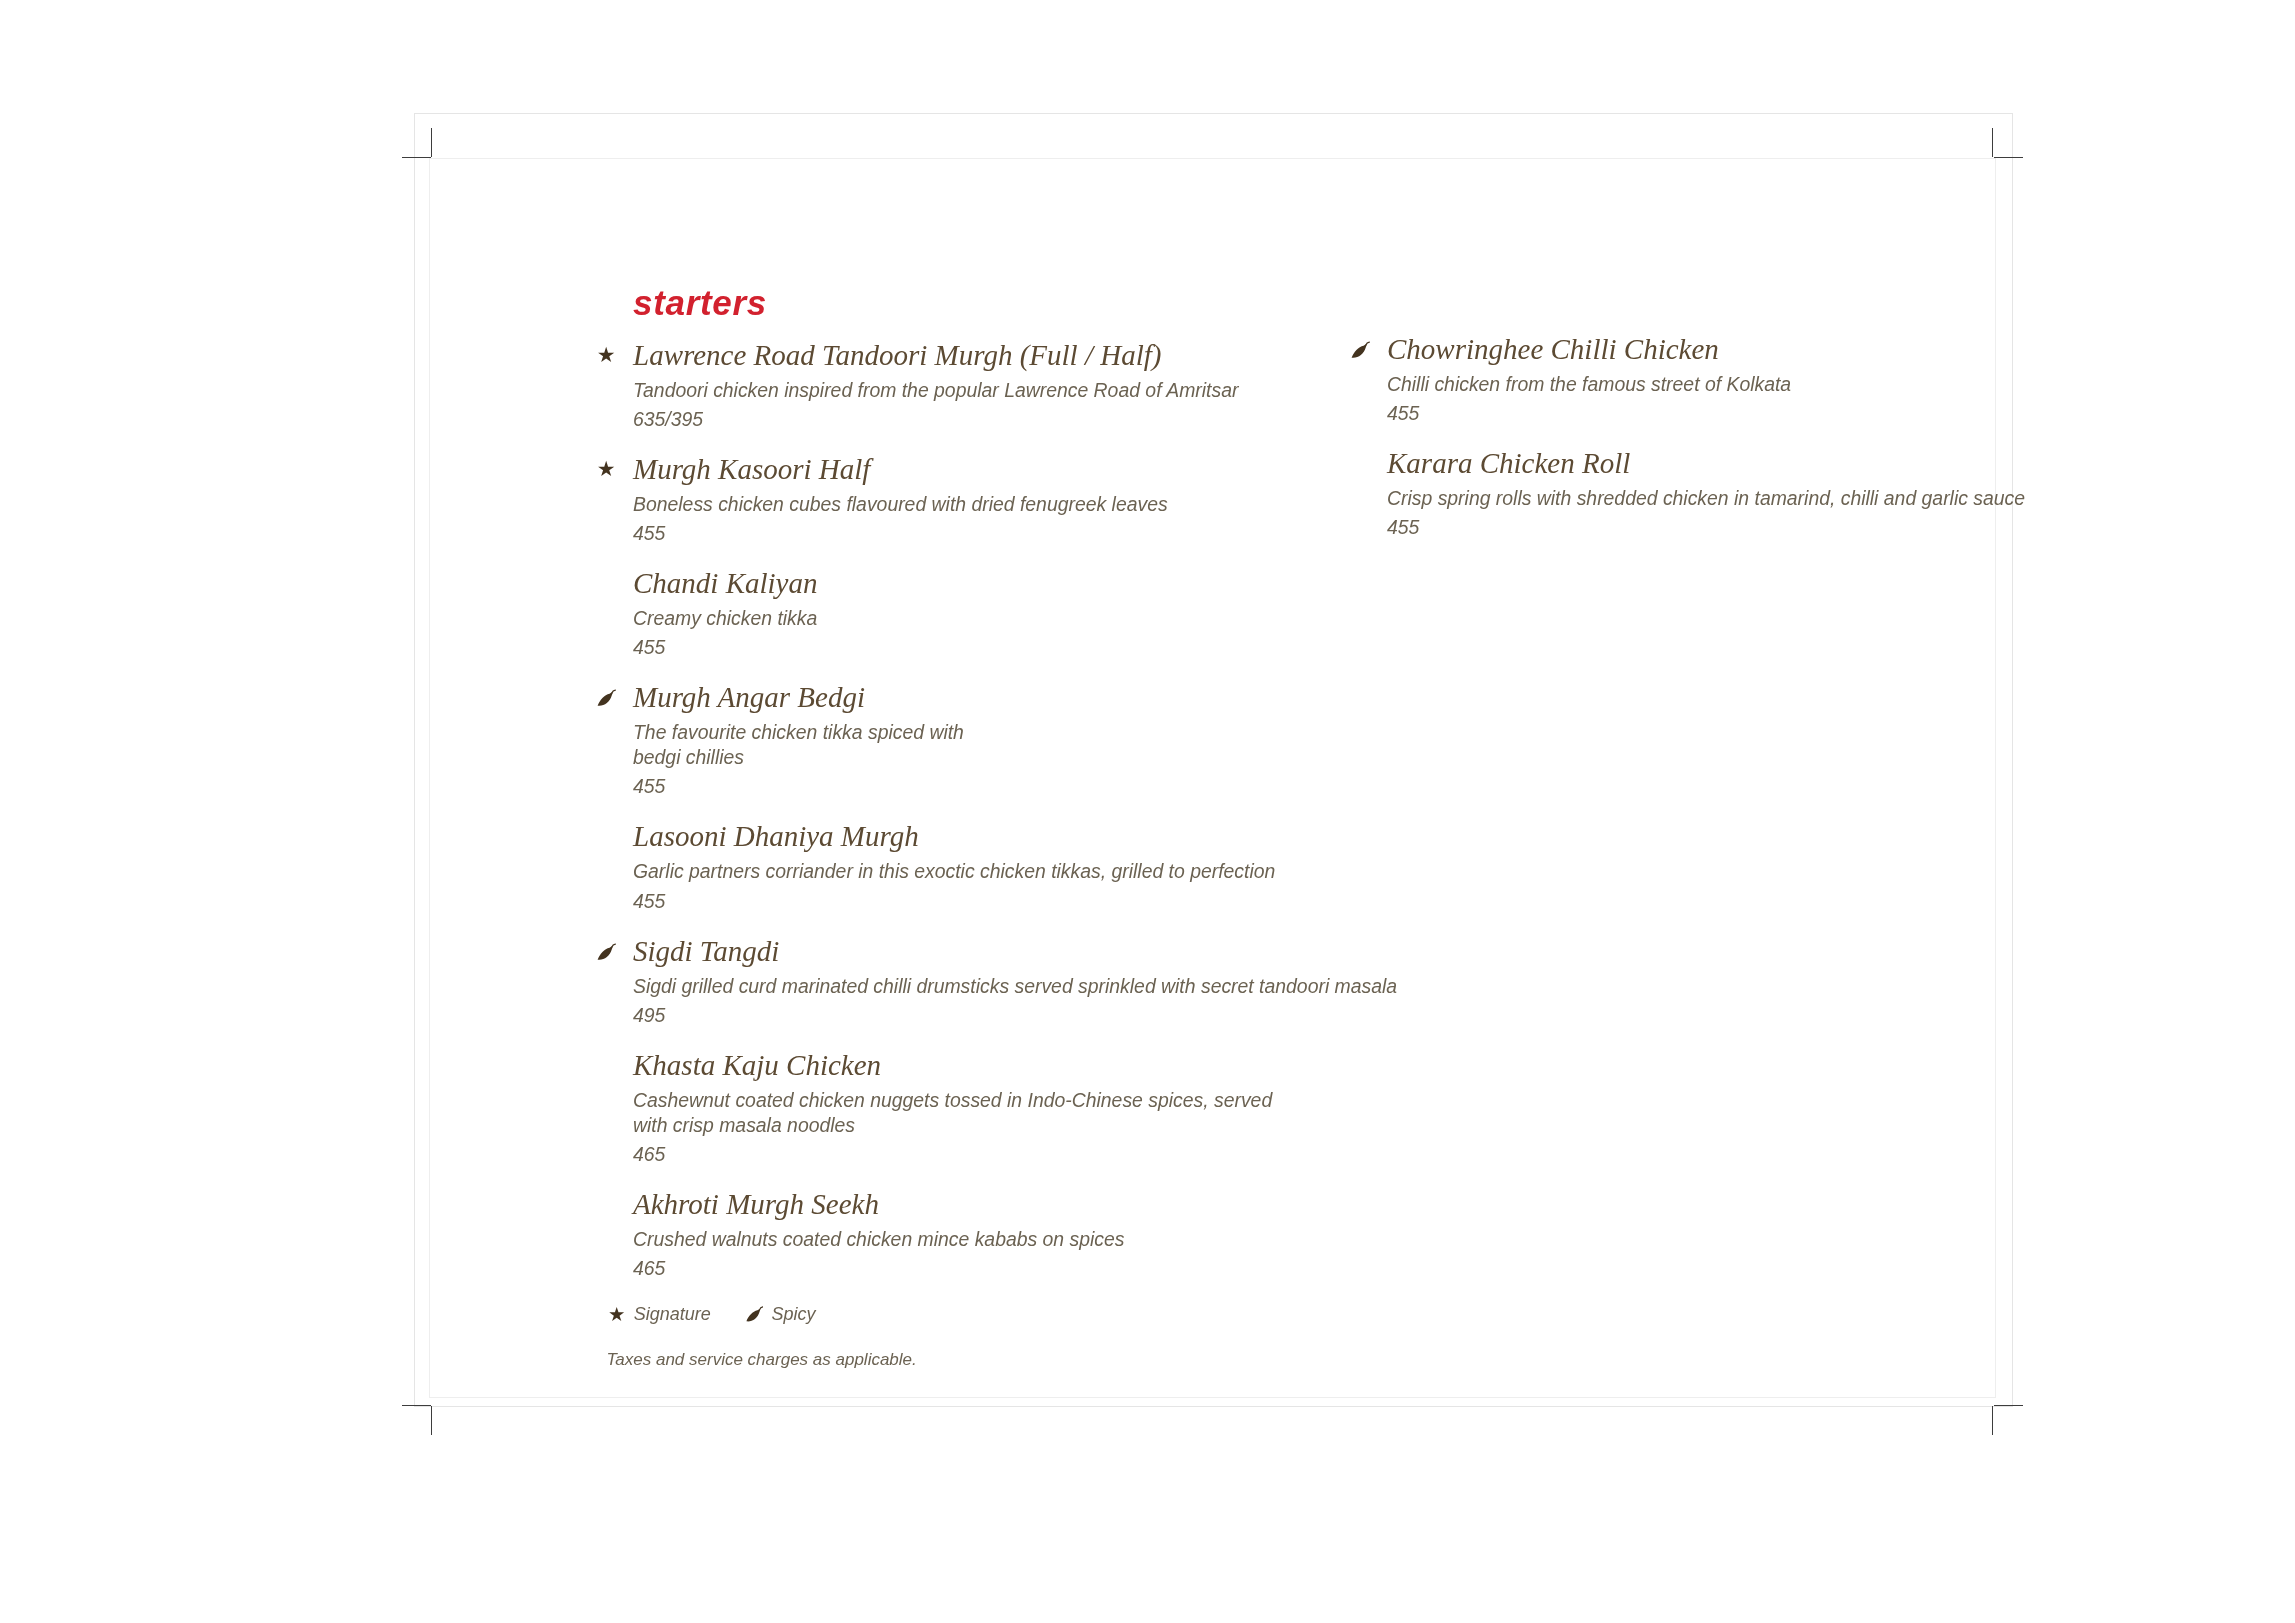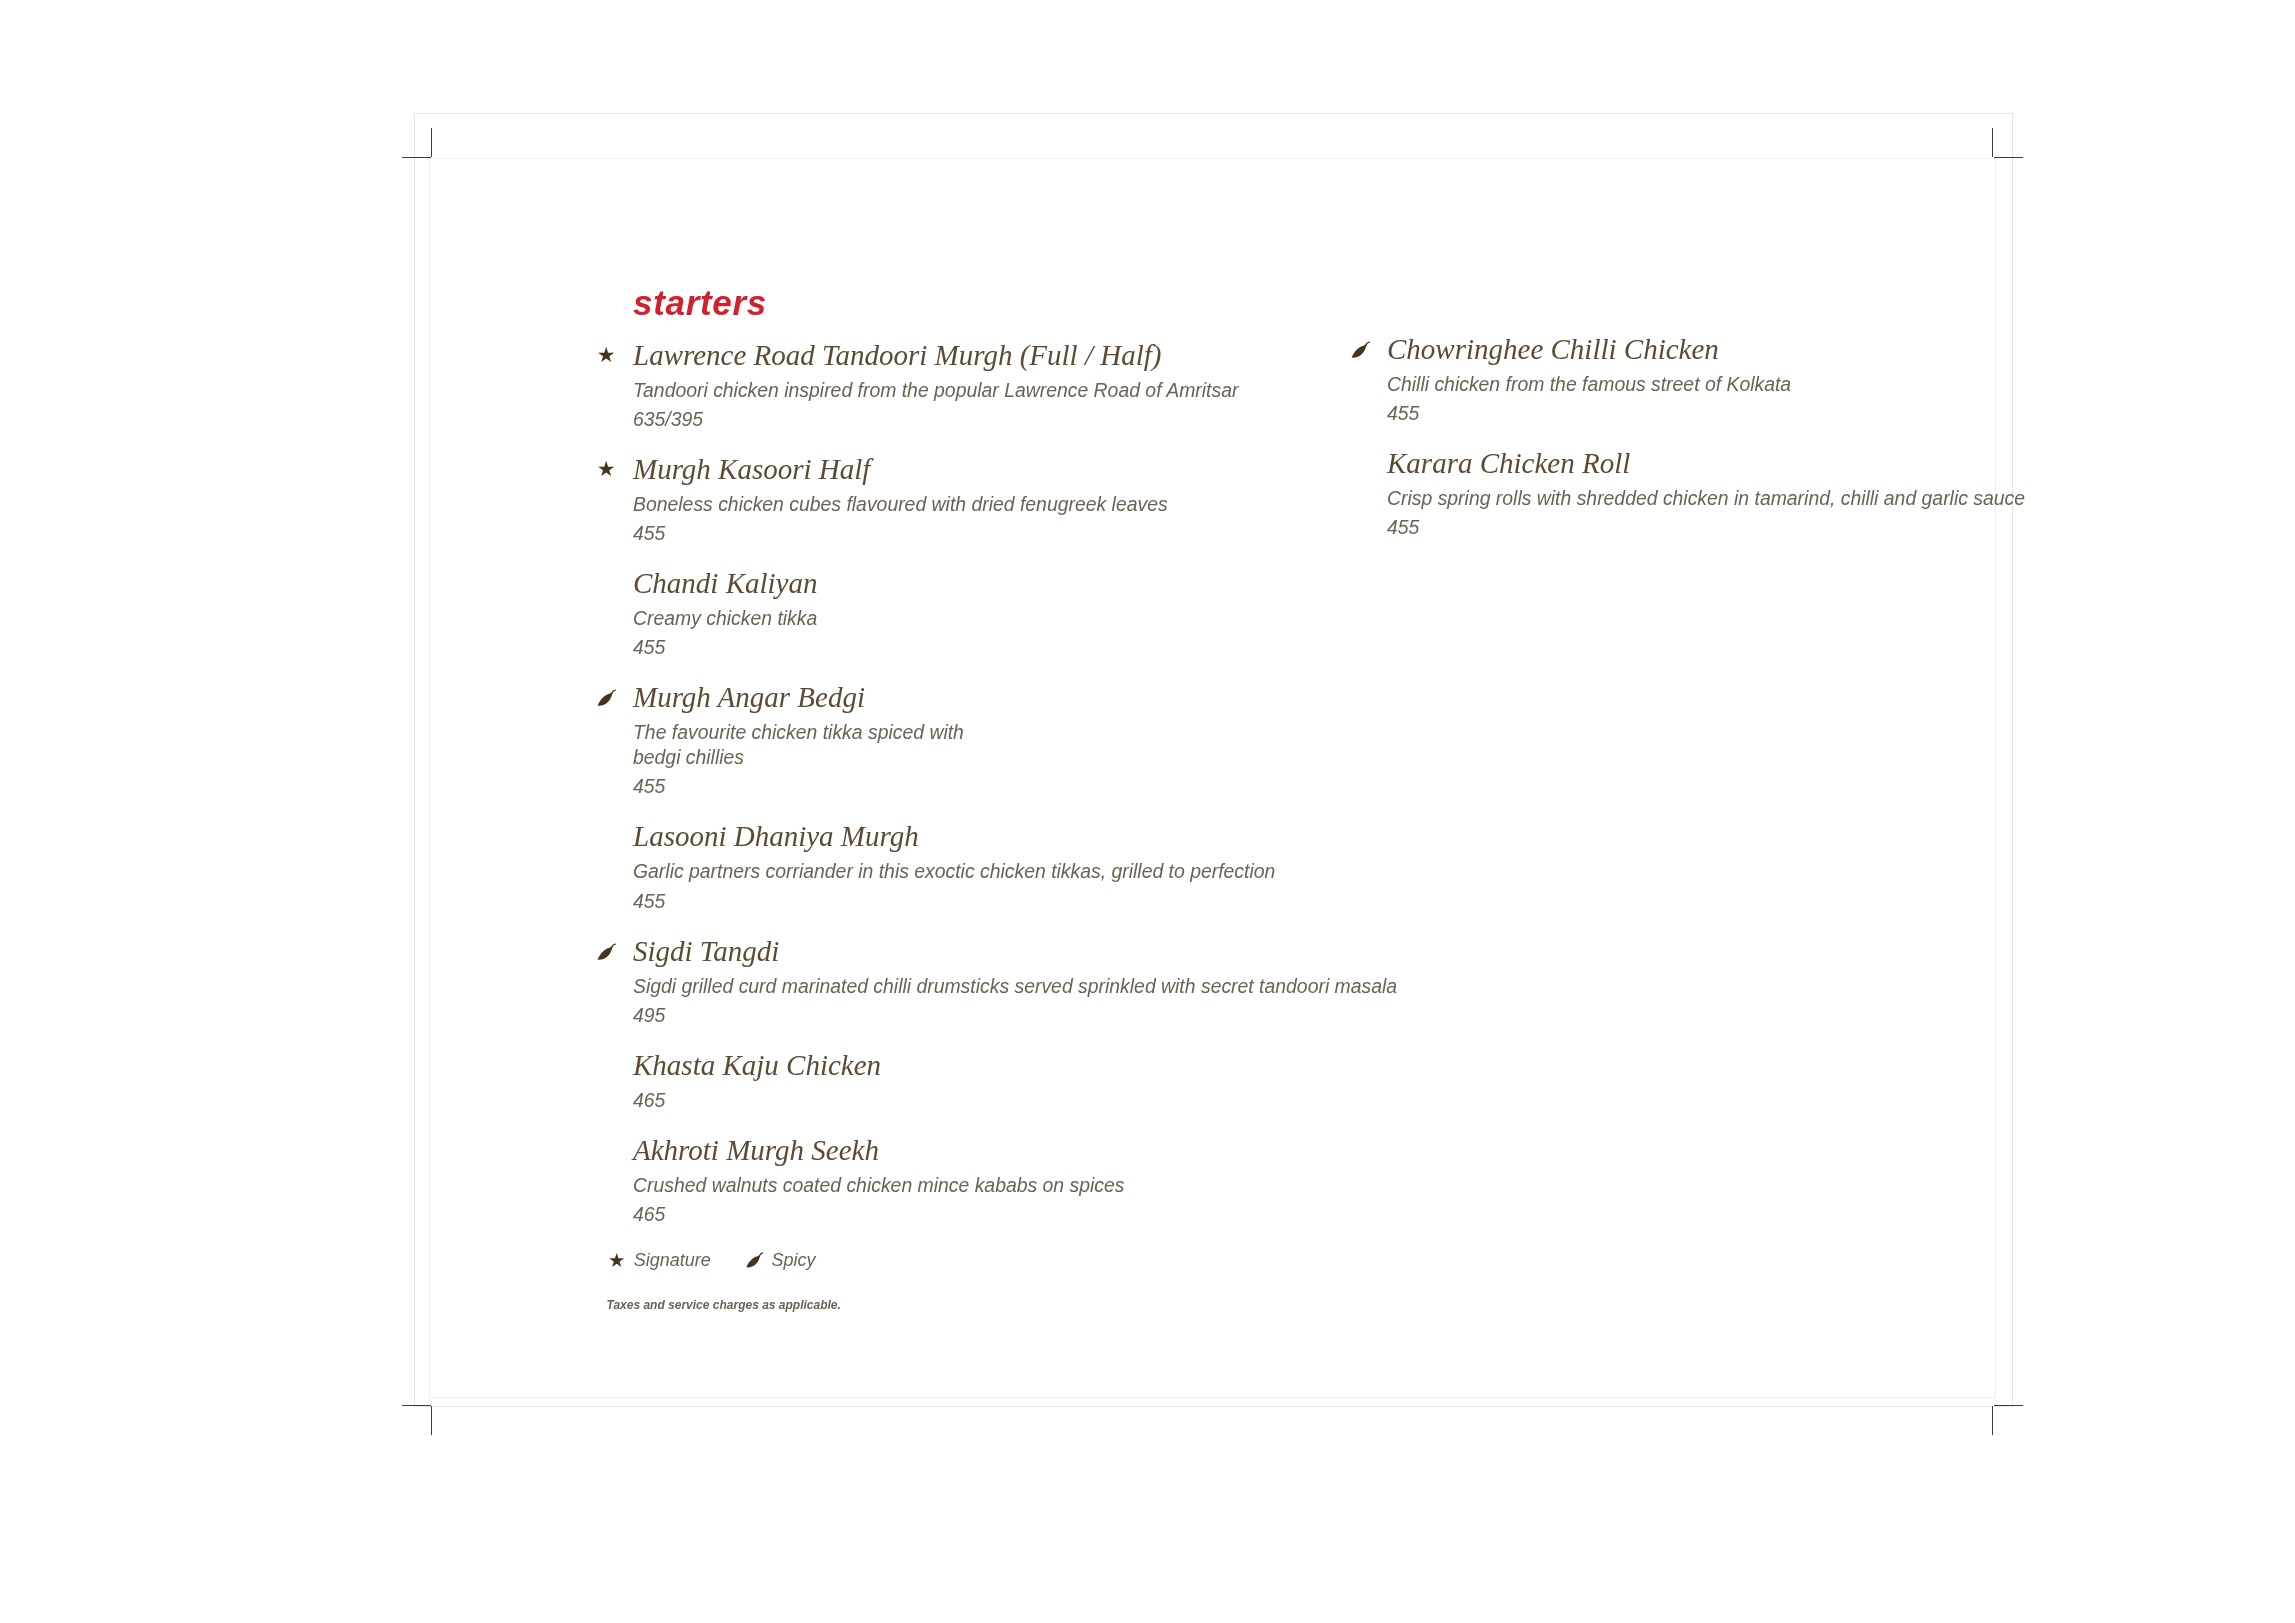--- a/index.html
+++ b/index.html
@@ -62,21 +62,21 @@
     color: var(--body_olive, #6b6252);
   }
   .desc-line  { font-size: 19.4px; line-height: 25px; white-space: nowrap; }
   .item-price { font-size: 19.4px; line-height: 25px; margin-top: 4.2px; }
 
   .legend { display: flex; align-items: center; margin: 0 0 0 14px; height: 25px; }
   .legend .star-glyph { font-size: 19.4px; margin-left: 0; }
   .legend .chilli-svg { width: 19.4px; height: 19.4px; margin: 0; }
   .legend-label { font-size: 18px; line-height: 23.6px; margin-left: 8.3px; }
   .legend-gap { width: 33px; }
-  .footnote { font-size: 12px; line-height: 23.6px; margin: 21px 0 0 12.5px; white-space: nowrap; font-weight: bold; }
+  .footnote { font-size: 17px; line-height: 23.6px; margin: 21px 0 0 12.5px; white-space: nowrap; }
 </style>
 </head>
 <body>
 
 <div class="page-outer"></div>
 <div class="page-inner"></div>
 <div class="crop tl-v"></div>
 <div class="crop tl-h"></div>
 <div class="crop tr-v"></div>
 <div class="crop tr-h"></div>
@@ -173,20 +173,24 @@
       <div class="item-price">495</div>
     </div>
   </div>
       <div class="item two-line">
     <div class="marker-cell">
       
       
     </div>
     <div class="item-body">
       <div class="item-title">Khasta Kaju Chicken</div>
+      <div class="item-desc">
+            <div class="desc-line">Cashewnut coated chicken nuggets tossed in Indo-Chinese spices, served</div>
+            <div class="desc-line">with crisp masala noodles</div>
+          </div>
       <div class="item-price">465</div>
     </div>
   </div>
       <div class="item">
     <div class="marker-cell">
       
       
     </div>
     <div class="item-body">
       <div class="item-title">Akhroti Murgh Seekh</div>

